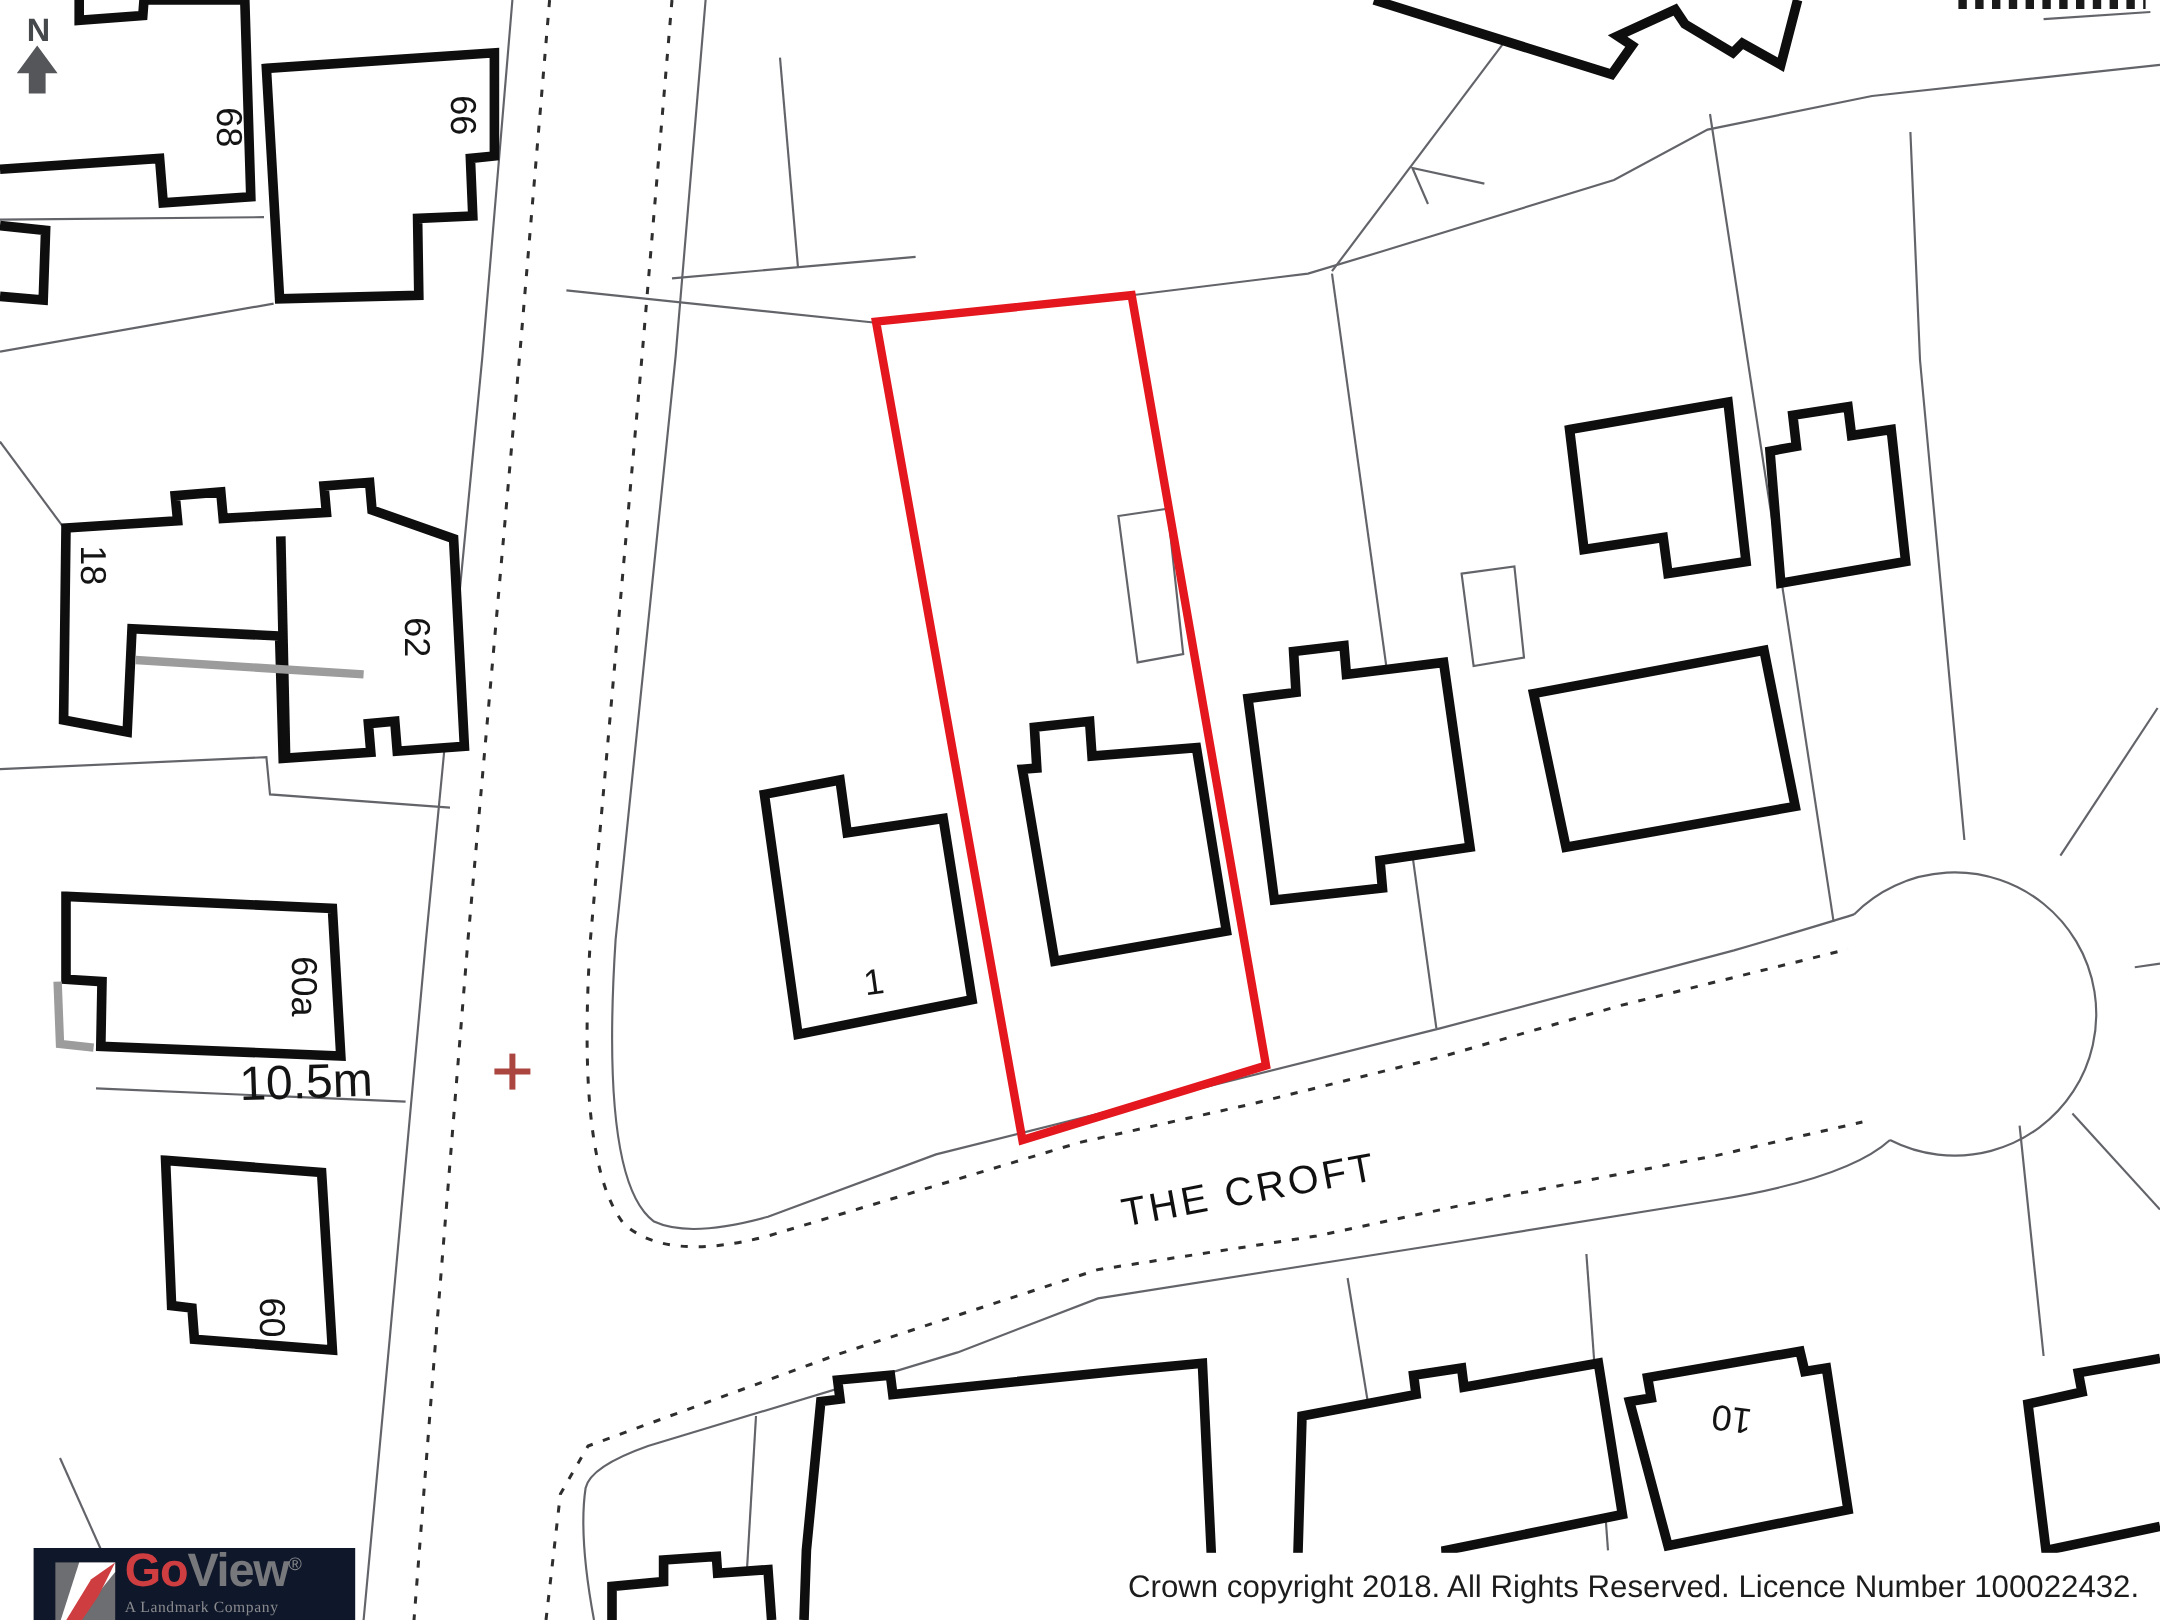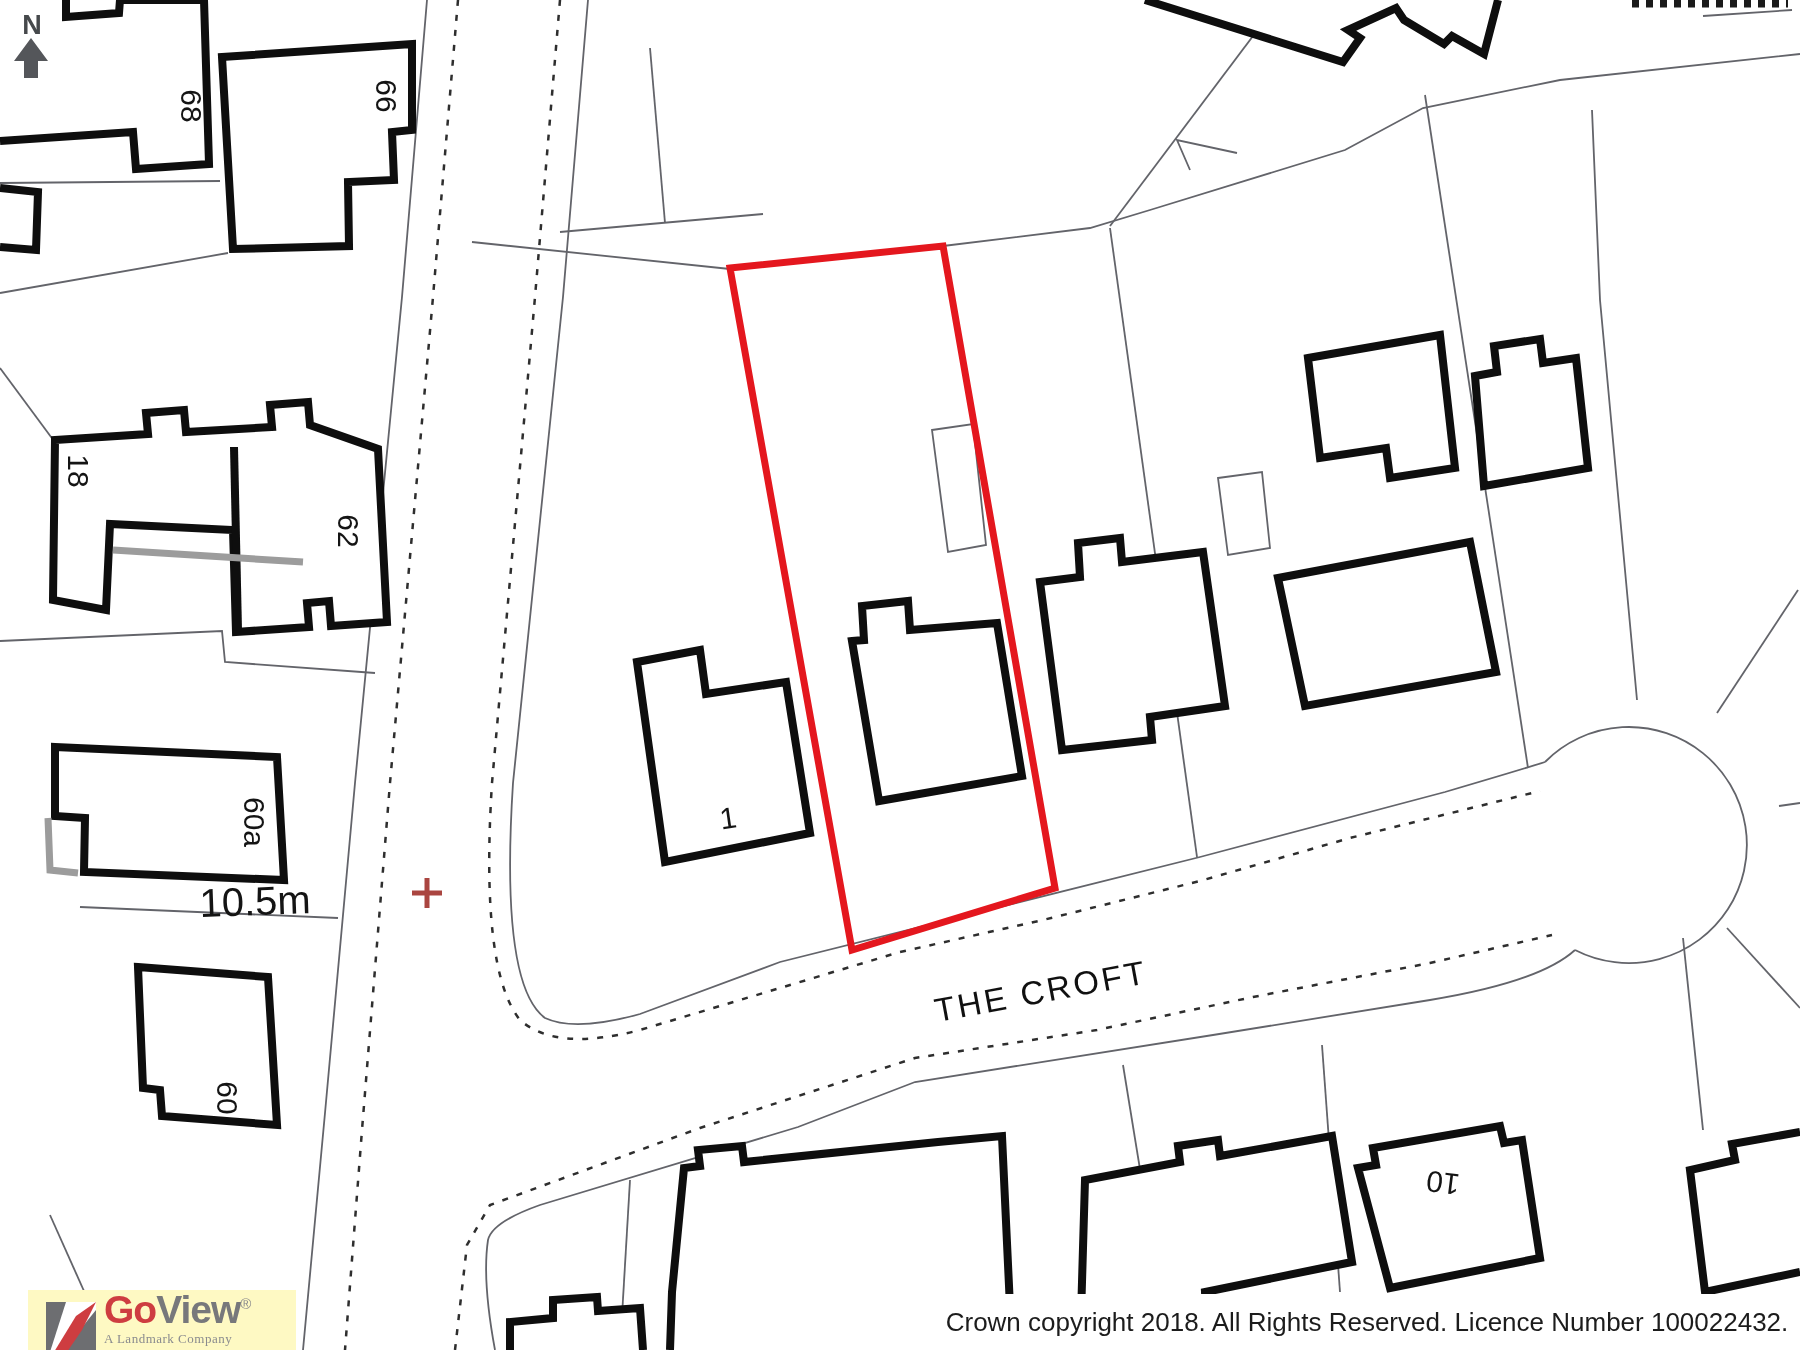--- a/index.html
+++ b/index.html
@@ -12,23 +12,23 @@
   .wall  {fill:none;stroke:#9c9c9c;stroke-width:7;stroke-linecap:butt;}
   .lbl   {fill:#141414;font-family:"Liberation Sans", sans-serif;font-size:30px;
           text-anchor:middle;}
   .lbl-big{fill:#141414;font-family:"Liberation Sans", sans-serif;font-size:40px;
           text-anchor:middle;}
   .street{fill:#101010;font-family:"Liberation Sans", sans-serif;font-size:33px;
           letter-spacing:3px;text-anchor:middle;}
   .north-n{fill:#46494c;font-family:"Liberation Sans", sans-serif;font-size:27px;
           font-weight:bold;text-anchor:middle;}
   .copyright-strip{position:absolute;left:940px;top:1294px;width:860px;height:56px;
-          background:#ffffff;display:flex;align-items:center;justify-content:center;
+          background:#ffffff;display:flex;align-items:center;justify-content:flex-start;
           padding-right:6px;box-sizing:border-box;font-size:26px;color:#1c1c1c;}
-  .logo-box{position:absolute;left:28px;top:1290px;width:268px;height:60px;background:#fef9c3;
+  .logo-box{position:absolute;left:28px;top:1290px;width:268px;height:60px;background:#0f172a;
           display:flex;align-items:flex-start;}
   .logo-icon{width:52px;height:52px;margin-left:18px;margin-top:10px;flex:0 0 auto;}
   .logo-text{margin-left:6px;line-height:1;}
   .logo-brand{font-size:39px;font-weight:bold;letter-spacing:-1px;}
   .logo-go{color:#ce3d40;}
   .logo-view{color:#77787b;}
   .logo-reg{color:#8a8b8e;font-size:15px;vertical-align:super;font-weight:normal;}
   .logo-tagline{color:#8a8b8e;font-size:13px;margin-top:3px;letter-spacing:0.5px;font-family:Liberation Serif, serif;}
 </style>
 </head>

